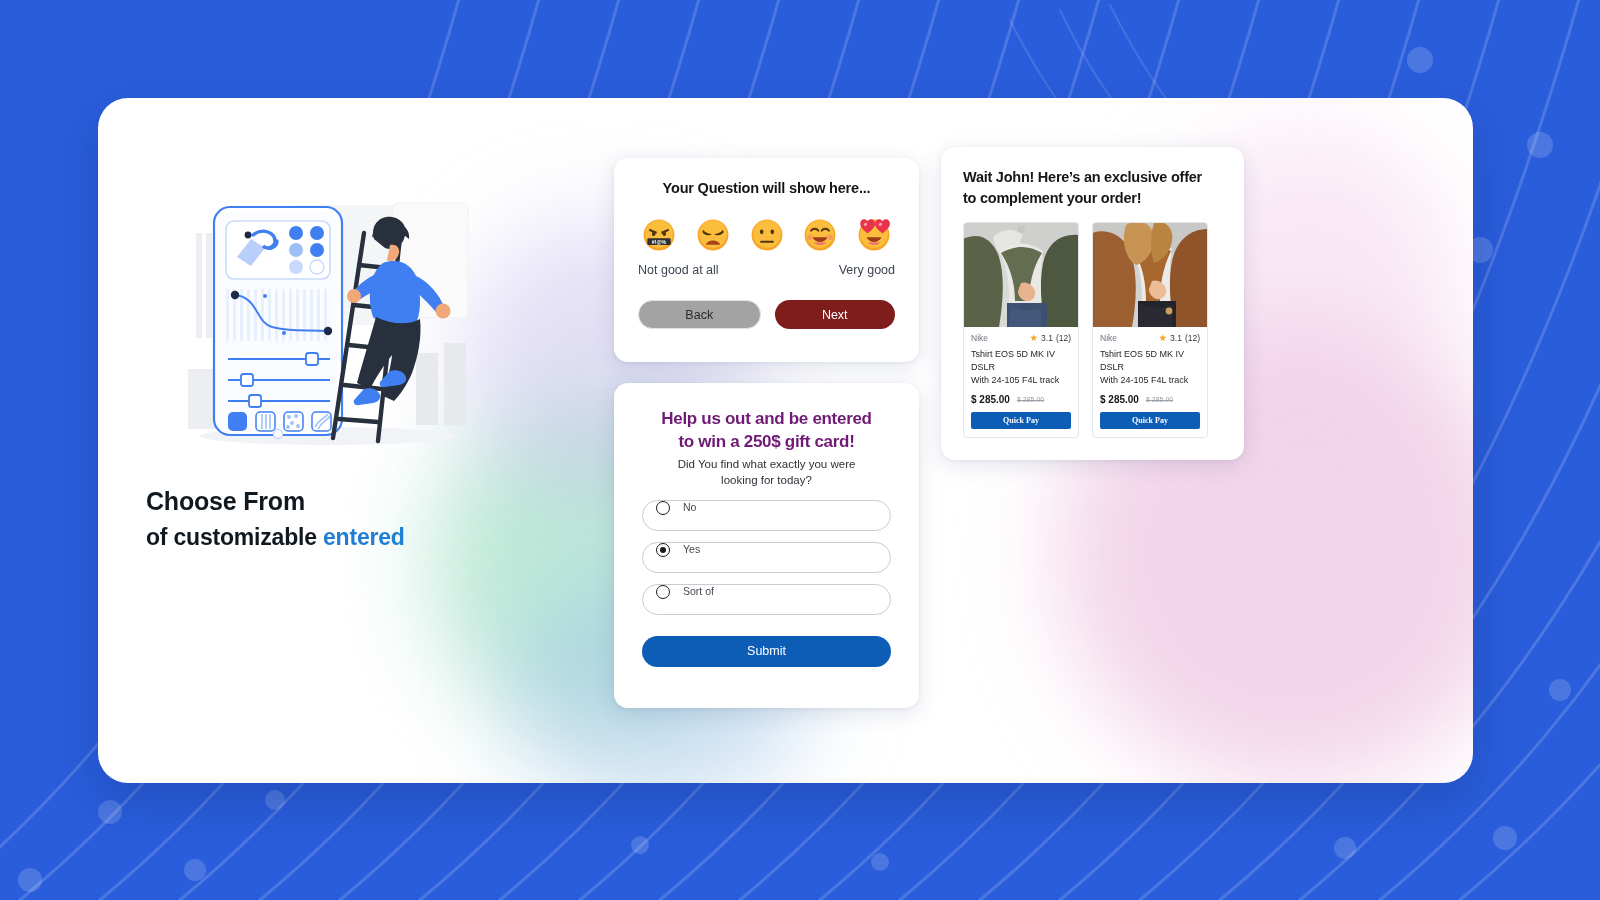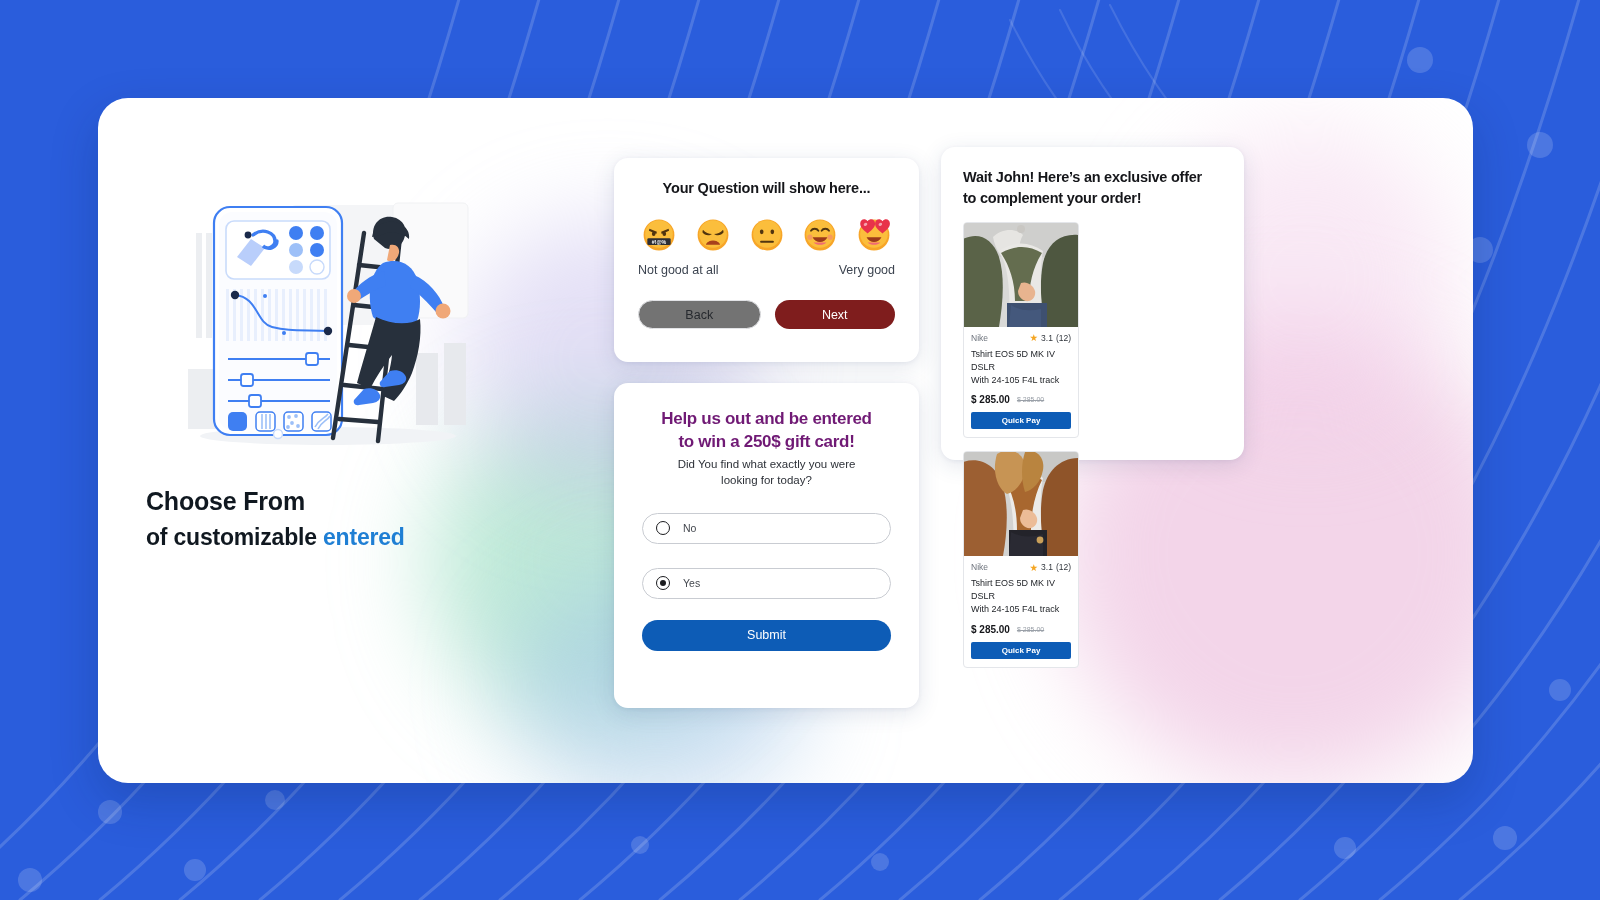--- a/index.html
+++ b/index.html
@@ -82,37 +82,37 @@
     font-size: 12.5px; color: #3c4450;
   }
   #rating-buttons { display: flex; gap: 14px; margin-top: 23px; }
   .btn {
     flex: 1; height: 29px; border-radius: 15px;
     font-size: 12.5px; font-weight: 400;
     display: flex; align-items: center; justify-content: center;
     cursor: pointer; border: none;
     font-family: inherit;
   }
-  .btn-ghost { background: #737373; border: 1px solid #e2e3e6; color: #26292e; }
+  .btn-ghost { background: #a3a3a3; border: 1px solid #e2e3e6; color: #26292e; }
   .btn-primary { background: #7f1d1d; color: #fff; }
 
   
   #card-survey { left: 516px; top: 285px; width: 305px; height: 325px; padding: 24px 28px 0 28px; }
   #survey-title {
     font-size: 17px; font-weight: 700; color: #701a75;
     text-align: center; line-height: 1.38; letter-spacing: -.3px;
   }
   #survey-q {
     margin-top: 2px; font-size: 11.5px; font-weight: 400;
     color: #2d3138; line-height: 1.42; text-align: center;
   }
   .radio-opt {
-    margin-top: 24px; height: 31px;
+    margin-top: 11px; height: 31px;
     border: 1px solid #c9ccd2; border-radius: 16px;
-    display: flex; align-items: center; padding-left: 13px;
+    display: flex; align-items: flex-start; padding-left: 13px;
     cursor: pointer; background: #fff;
   }
   .radio-dot {
     width: 14px; height: 14px; border-radius: 50%;
     border: 1.6px solid #1b1c1f;
     display: flex; align-items: center; justify-content: center;
     flex: none;
   }
   .radio-dot.on::after {
     content: ""; width: 6px; height: 6px; border-radius: 50%; background: #1b1c1f;
@@ -123,21 +123,21 @@
     background: #0d5cb6; color: #fff; border: none; border-radius: 16px;
     font-size: 12.5px; font-family: inherit; cursor: pointer;
   }
 
   
   #card-offer { left: 843px; top: 49px; width: 303px; height: 313px; padding: 20px 22px; }
   #offer-title {
     font-size: 14.5px; font-weight: 700; color: #15161a;
     line-height: 1.42; letter-spacing: -.25px;
   }
-  #offer-products { display: flex; gap: 13px; margin-top: 14px; flex-direction: column; }
+  #offer-products { display: flex; gap: 13px; margin-top: 14px; }
   .product {
     width: 116px; border: 1px solid #e4e6ea; border-radius: 4px;
     overflow: hidden; background: #fff;
   }
   .product-img { width: 100%; height: 104px; display: block; }
   .product-body { padding: 6px 7px 8px 7px; }
   .product-meta {
     display: flex; align-items: center; justify-content: space-between;
     font-size: 8.5px; color: #6d737c;
   }
@@ -145,21 +145,21 @@
   .star { color: #f5a623; font-size: 9.5px; line-height: 1; }
   .product-name {
     margin-top: 5px; font-size: 9px; color: #1d2025; line-height: 1.42;
   }
   .product-price-row { margin-top: 8px; display: flex; align-items: center; gap: 7px; }
   .price-now { font-size: 10px; font-weight: 700; color: #15161a; }
   .price-old { font-size: 7px; color: #9aa0a8; text-decoration: line-through; }
   .quick-pay {
     margin-top: 7px; width: 100%; height: 17px;
     background: #0d5cb6; color: #fff; border: none; border-radius: 2px;
-    font-size: 8px; font-weight: 700; font-family: Liberation Sans, sans-serif; cursor: pointer;
+    font-size: 8px; font-weight: 700; font-family: Liberation Serif, serif; cursor: pointer;
   }
 
   
   #card-exp { left: 843px; top: 390px; width: 303px; height: 235px; padding: 22px 35px; }
   #exp-title { font-size: 13.5px; font-weight: 700; color: #15161a; text-align: center; letter-spacing: -.2px; }
   #exp-textarea {
     margin-top: 16px; width: 100%; height: 88px;
     border: 1px solid #dfe2e6; border-radius: 5px;
     padding: 11px 12px; font-size: 11.5px; color: #23262b;
     font-family: inherit; resize: none; outline: none; background: #fff;
@@ -442,20 +442,24 @@
       <div>looking for today?</div>
     </div>
 
     <div class="radio-opt">
       <span class="radio-dot"></span>
       <span class="radio-label">No</span>
     </div>
     <div class="radio-opt">
       <span class="radio-dot on"></span>
       <span class="radio-label">Yes</span>
+    </div>
+    <div class="radio-opt">
+      <span class="radio-dot"></span>
+      <span class="radio-label">Sort of</span>
     </div>
 
     <button id="survey-submit">Submit</button>
   </div>
 
   <div id="card-offer" class="card">
     <div id="offer-title">
       <div>Wait John! Here’s an exclusive offer</div>
       <div>to complement your order!</div>
     </div>

